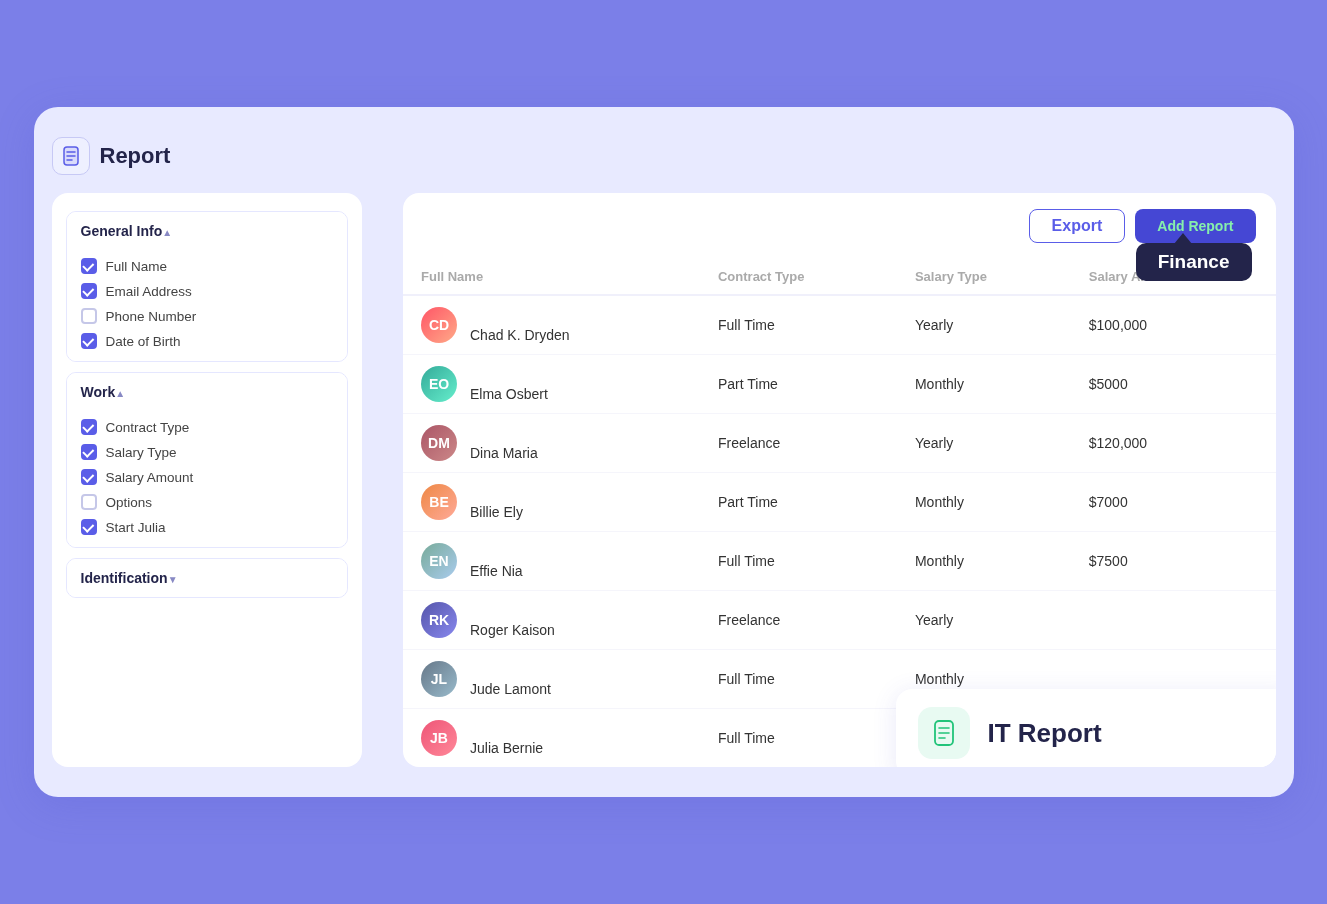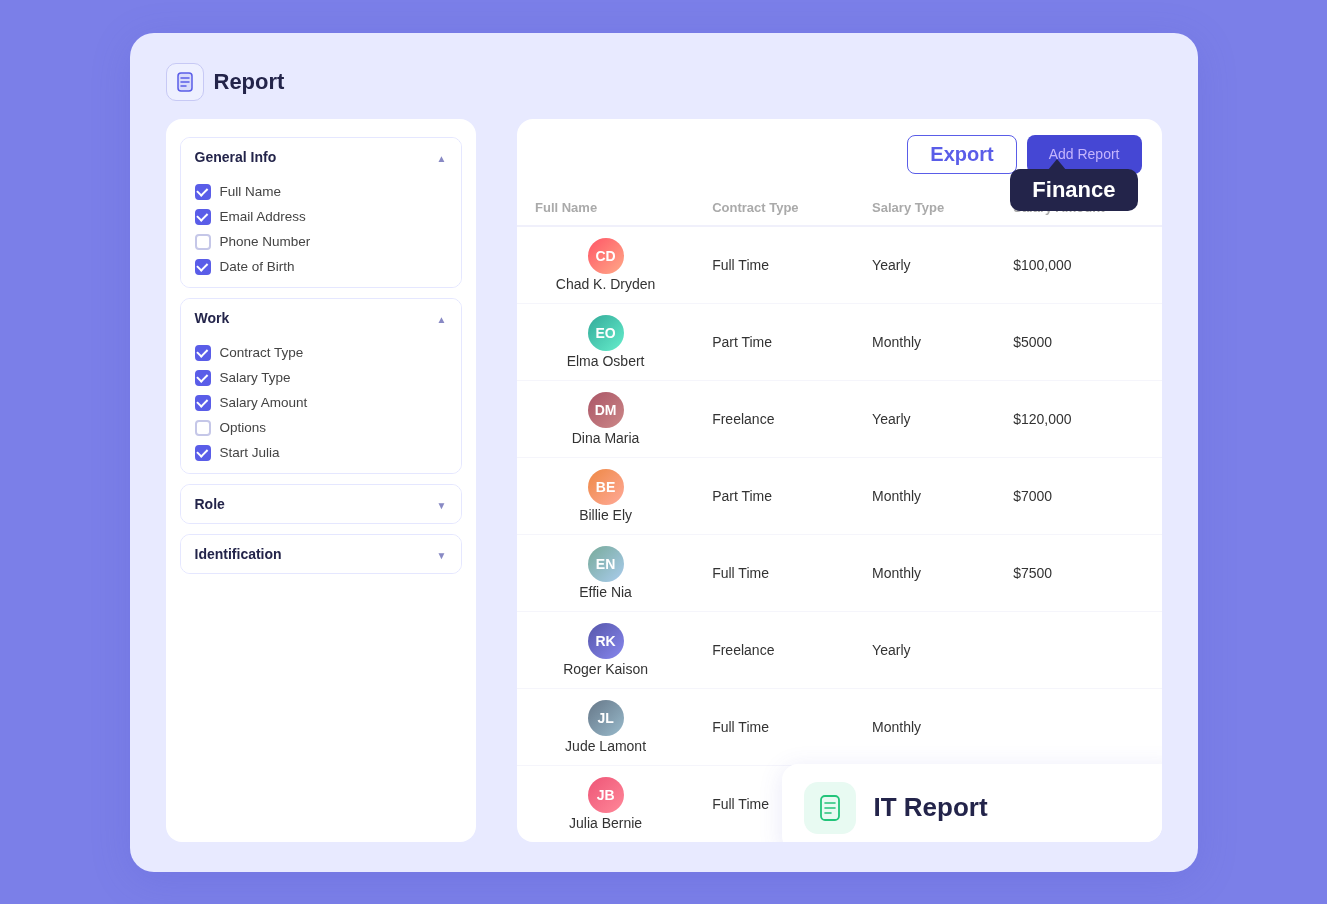--- a/index.html
+++ b/index.html
@@ -8,22 +8,22 @@
       min-height: 100vh;
       display: flex;
       align-items: center;
       justify-content: center;
       font-family: 'Segoe UI', Arial, sans-serif;
       padding: 30px;
     }
     .outer-card {
       background: #e8eaff;
       border-radius: 24px;
-      padding: 30px 36px;
-      width: 1068px;
+      padding: 30px 18px;
+      width: 1260px;
       max-width: 100%;
       box-shadow: 0 8px 40px rgba(80,80,200,0.18);
     }
     .page-header {
       display: flex;
       align-items: center;
       gap: 10px;
       margin-bottom: 18px;
     }
     .report-icon-wrap {
@@ -56,21 +56,21 @@
       gap: 10px;
     }
     .filter-section {
       border: 1.5px solid #e5e7ff;
       border-radius: 10px;
       overflow: hidden;
     }
     .filter-section-header {
       display: flex;
       align-items: center;
-      justify-content: space-between;
+      justify-content: flex-start;
       padding: 11px 14px;
       background: #fff;
       cursor: pointer;
       font-size: 14px;
       font-weight: 600;
       color: #23244a;
     }
     .filter-section-body {
       padding: 8px 14px 12px 14px;
       background: #fff;
@@ -127,43 +127,43 @@
       justify-content: flex-end;
       gap: 10px;
       padding: 16px 20px;
     }
     .btn-export {
       border: 1.5px solid #5a5de8;
       color: #5a5de8;
       background: #fff;
       border-radius: 8px;
       padding: 7px 22px;
-      font-size: 20px;
+      font-size: 16px;
       font-weight: 600;
       cursor: pointer;
     }
     .btn-add-report {
       background: #4547d4;
-      color: #c4b5fd;
+      color: #86efac;
       border: none;
       border-radius: 8px;
       padding: 7px 22px;
       font-size: 14px;
-      font-weight: 400;
+      font-weight: 700;
       cursor: pointer;
     }
     .finance-tooltip {
       position: absolute;
       top: 50px;
       right: 24px;
       background: #23244a;
       color: #fff;
       border-radius: 10px;
       padding: 8px 22px;
-      font-size: 22px;
+      font-size: 19px;
       font-weight: 700;
       z-index: 10;
     }
     .finance-tooltip::before {
       content: '';
       position: absolute;
       top: -10px;
       left: 38px;
       width: 0; height: 0;
       border-left: 9px solid transparent;
@@ -192,23 +192,22 @@
     }
     tbody tr:last-child { border-bottom: none; }
     tbody td {
       padding: 11px 18px;
       color: #333;
       font-size: 14px;
       vertical-align: middle;
     }
     .employee-cell {
       display: flex;
-      align-items: center;
-      gap: 2px;
-      flex-direction: column;
+      align-items: flex-end;
+      gap: 13px;
     }
     .avatar {
       width: 36px; height: 36px;
       border-radius: 50%;
       overflow: hidden;
       flex-shrink: 0;
       display: flex; align-items: center; justify-content: center;
       font-size: 14px;
       font-weight: 700;
       color: #fff;
@@ -324,26 +323,20 @@
             <div class="cb"></div>
             <span>Options</span>
           </label>
           <label class="filter-item">
             <div class="cb checked"></div>
             <span>Start Julia</span>
           </label>
         </div>
       </div>
 
-      <div class="filter-section">
-        <div class="filter-section-header">
-          <span>Role</span>
-          <span class="chevron-down"></span>
-        </div>
-      </div>
 
       <div class="filter-section">
         <div class="filter-section-header">
           <span>Identification</span>
           <span class="chevron-down"></span>
         </div>
       </div>
 
     </div>
 

